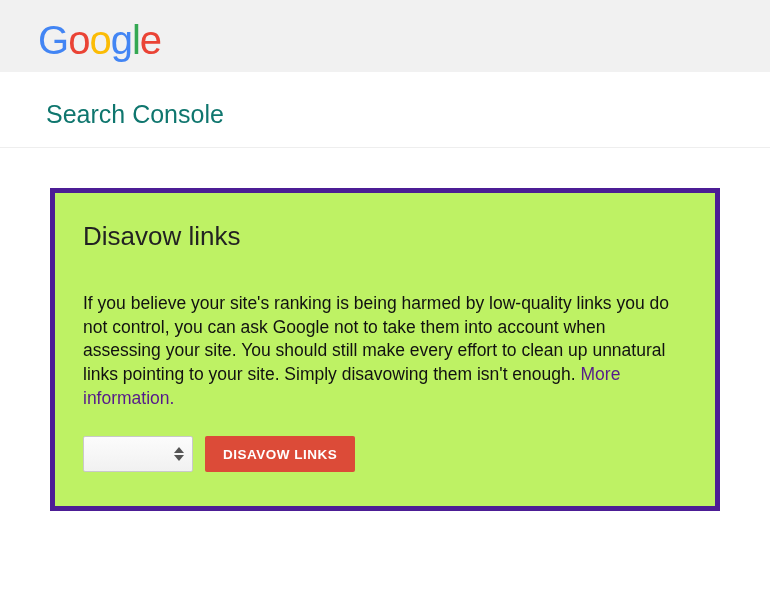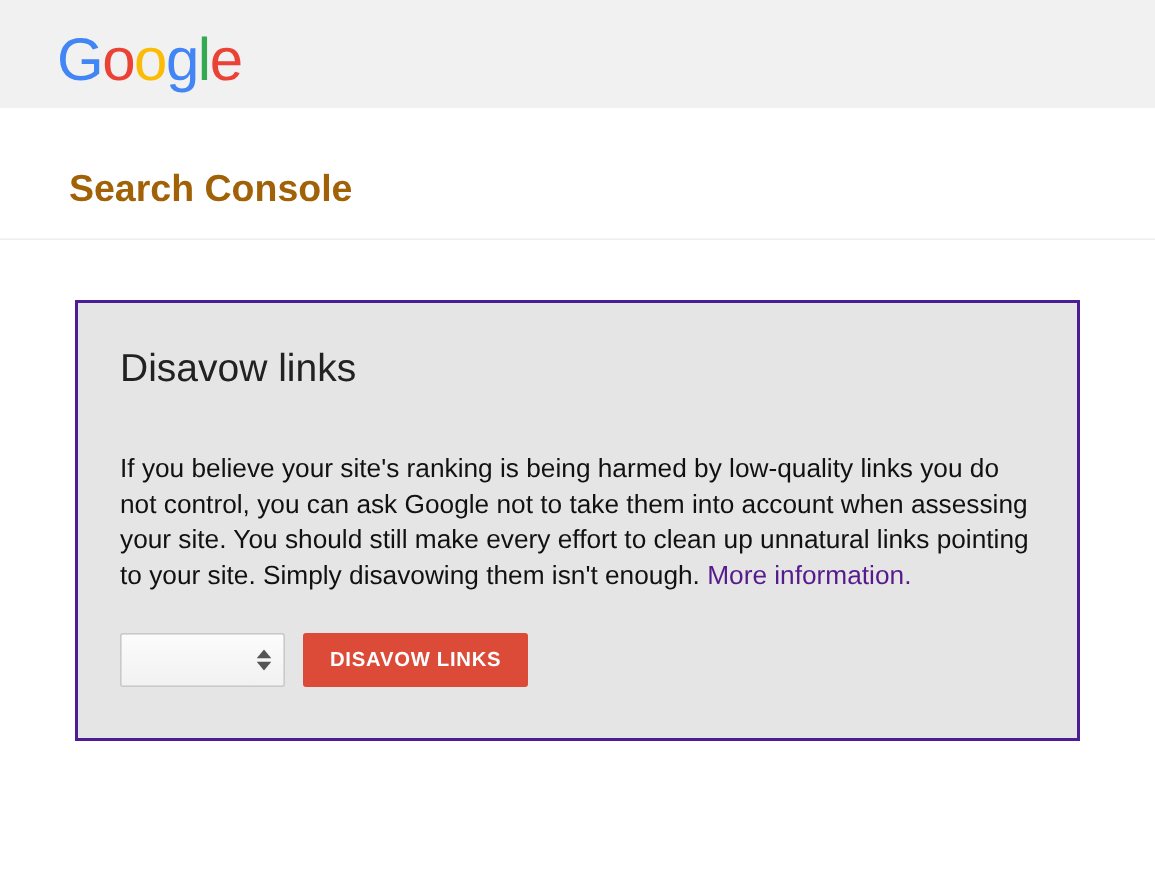--- a/index.html
+++ b/index.html
@@ -26,33 +26,32 @@
     .google-logo .o2 { color: #FBBC05; }
     .google-logo .g2 { color: #4285F4; }
     .google-logo .l  { color: #34A853; }
     .google-logo .e  { color: #EA4335; }
 
     .sub-header {
       padding: 28px 0 18px 46px;
       border-bottom: 1px solid #eee;
     }
     .sub-header h1 {
-      color: #a16207;
+      color: #0f766e;
       font-size: 25px;
-      font-weight: 700;
-      margin-top: 12px;
+      font-weight: 400;
     }
 
     .content-wrap {
       padding: 40px 50px 0 50px;
     }
     .card {
-      border: 2px solid #4c1d95;
+      border: 5px solid #4c1d95;
       padding: 28px 28px 34px 28px;
-      background: #e5e5e5;
+      background: #bef264;
     }
     .card h2 {
       font-size: 26px;
       font-weight: 400;
       color: #222;
       margin-bottom: 40px;
     }
     .card p {
       font-size: 17.5px;
       line-height: 1.35;

